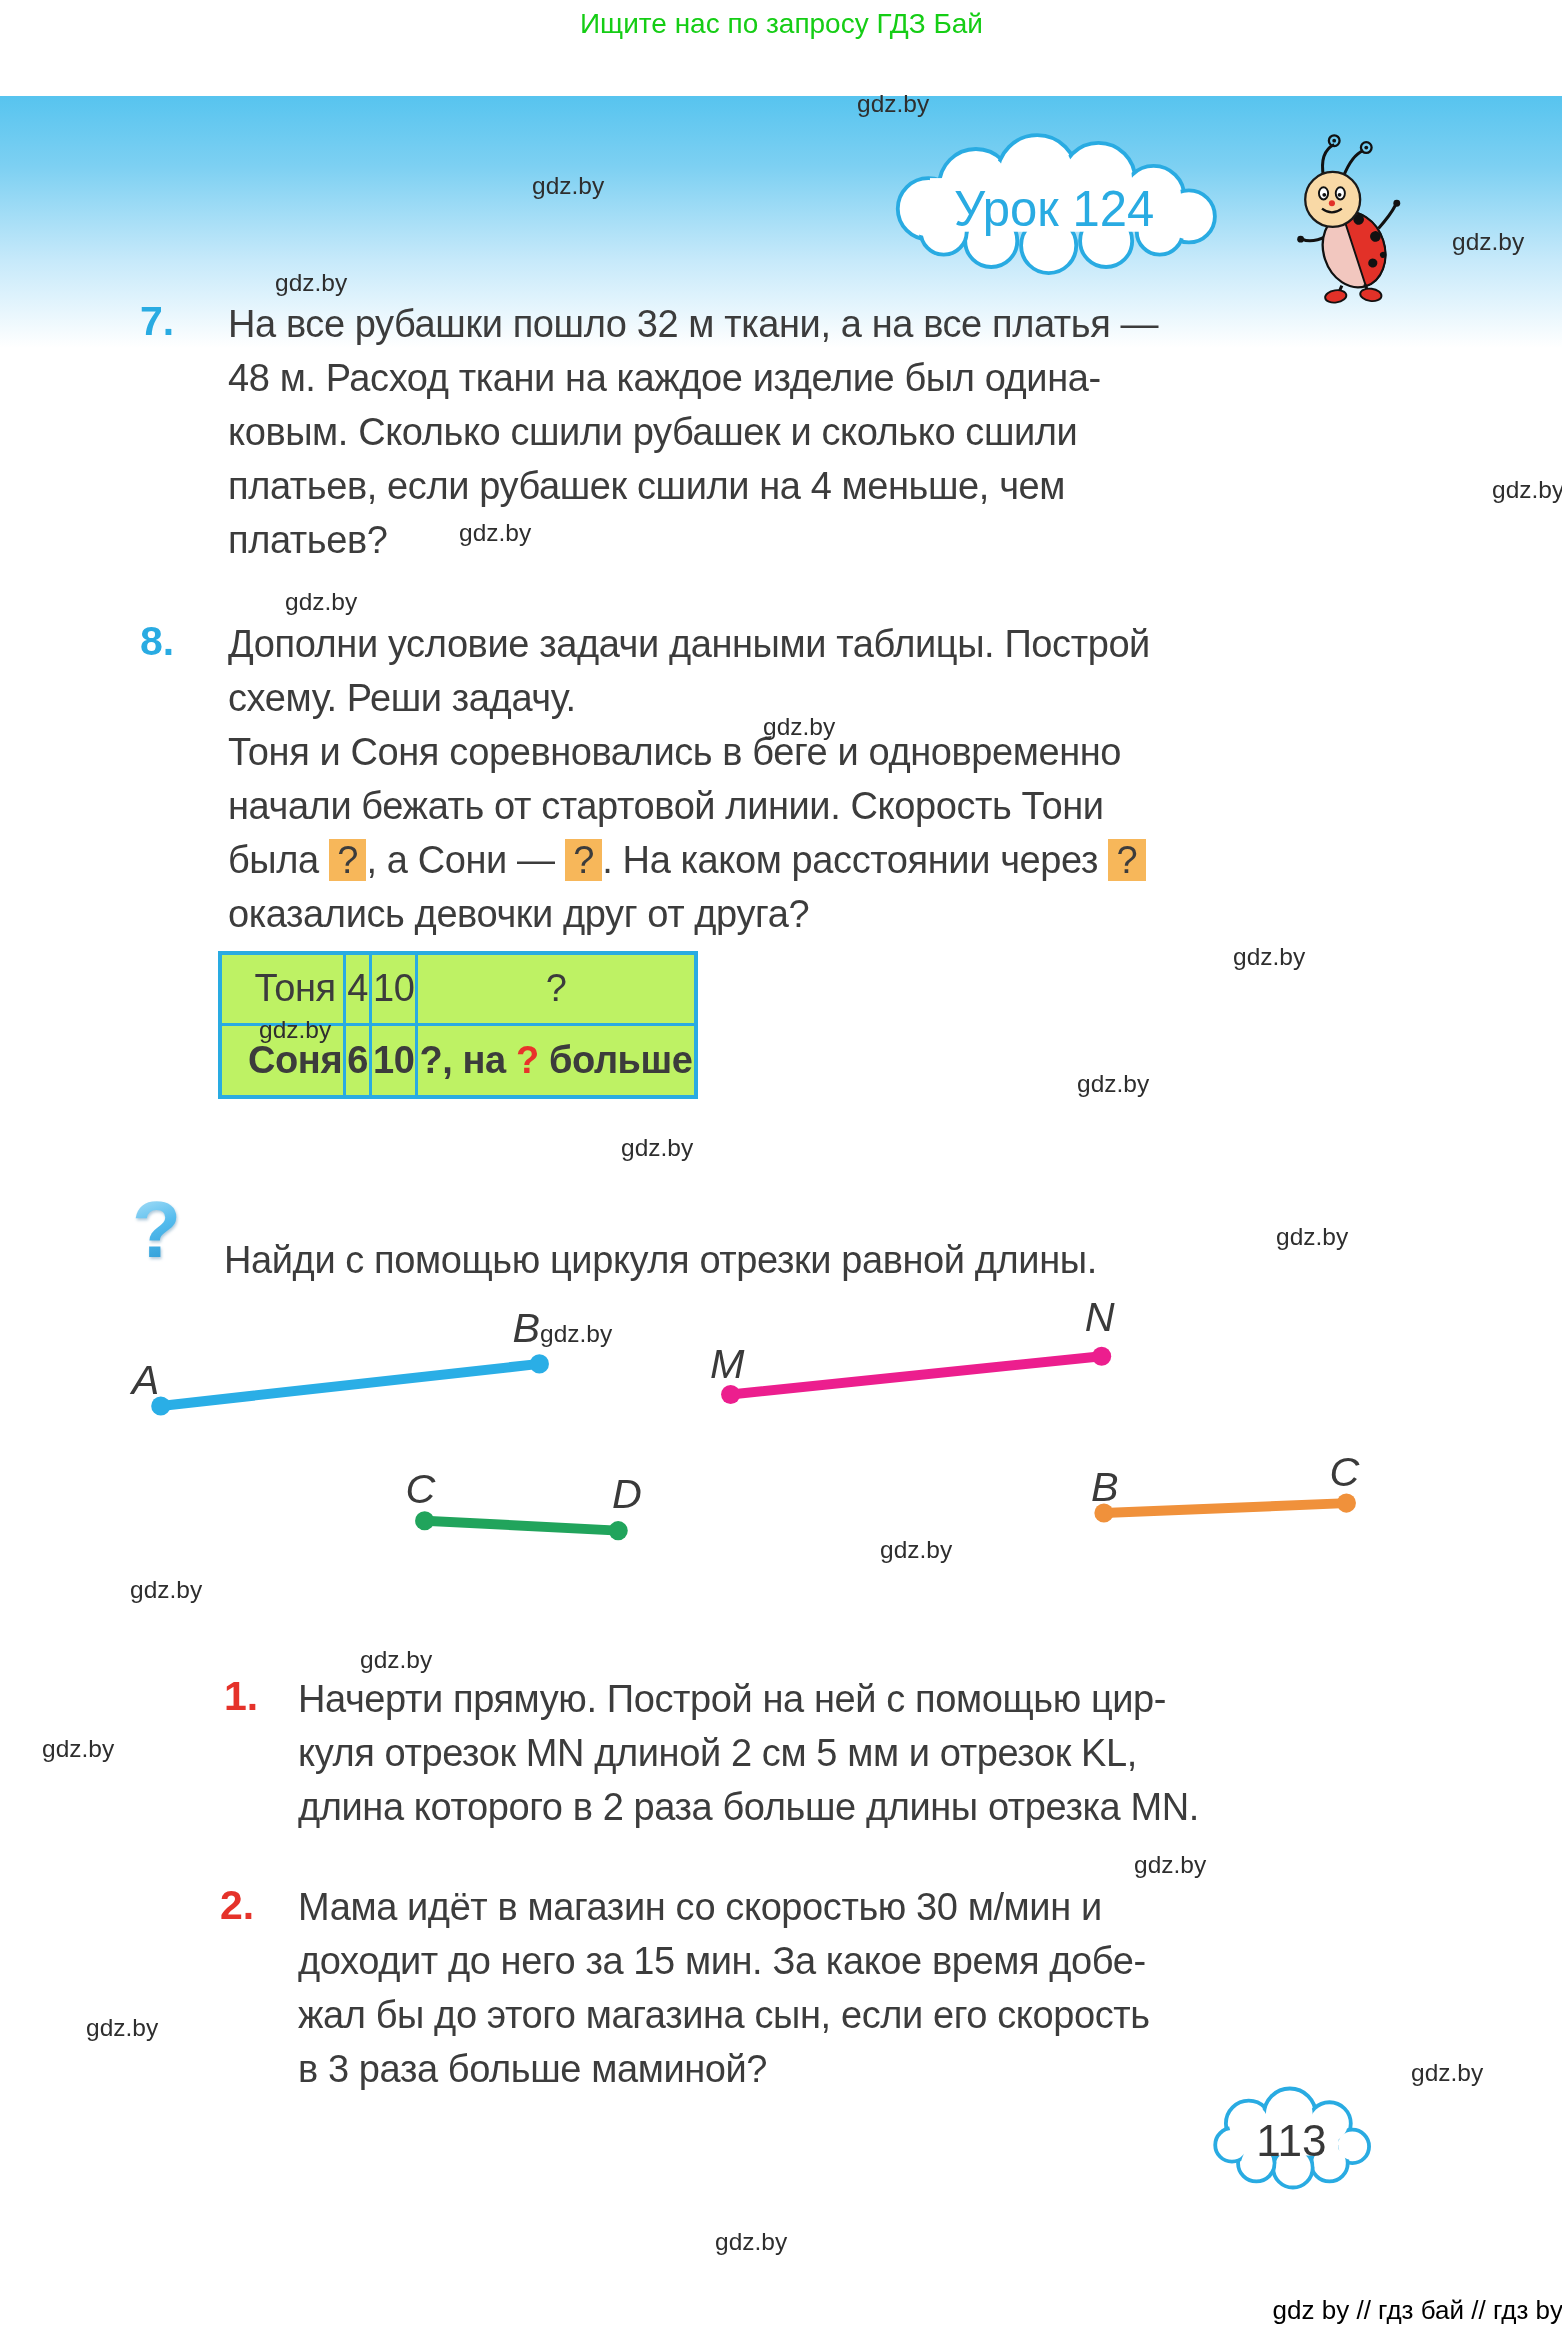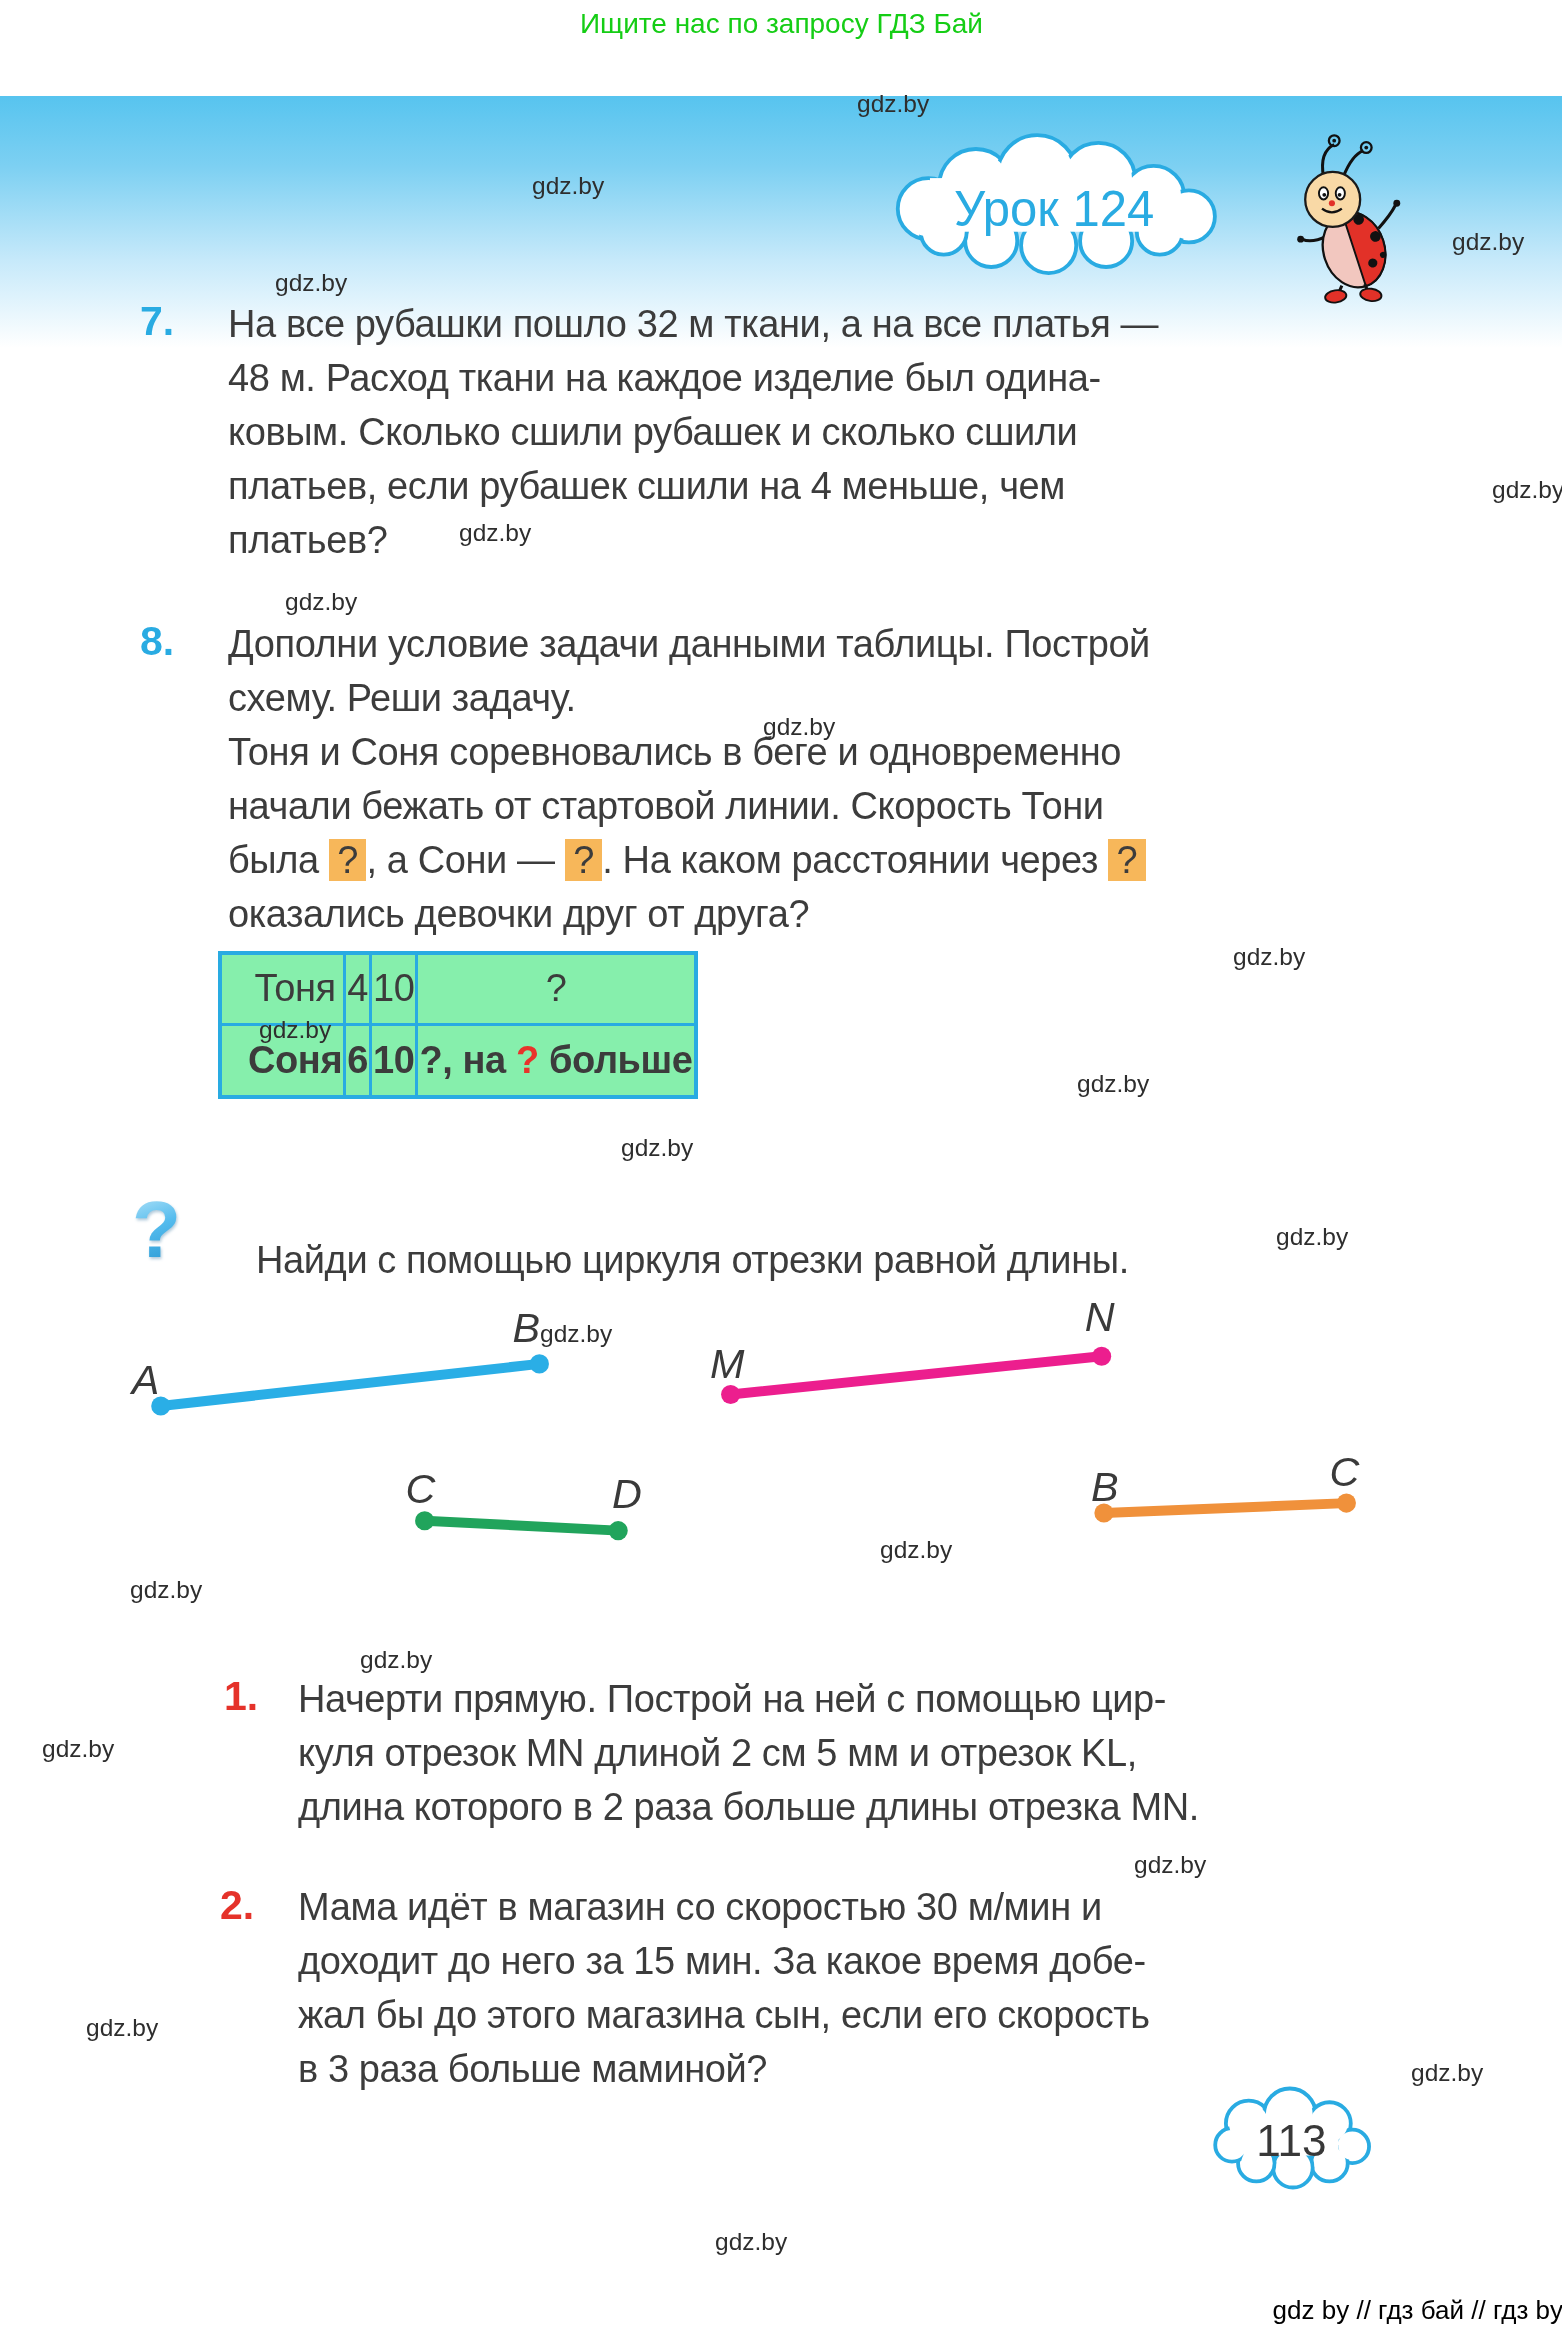--- a/index.html
+++ b/index.html
@@ -16,21 +16,21 @@
   .pnum{font-size:41px;font-weight:700;}
   .pnum.blue{color:#29abe2;}
   .pnum.red{color:#e5322a;}
   .ptext{font-size:38px;line-height:54px;white-space:pre-line;letter-spacing:-0.4px;width:1163px;}
   .rs-hl{background:#f7b75a;padding:0 8.4px;}
   .rs-red{color:#e8332b;}
   .rs-it{text-align:right;}
   
   table.dtable{border-collapse:collapse;table-layout:fixed;}
   table.dtable td{border:3.1px solid #29abe2;font-size:38px;text-align:center;vertical-align:middle;
-                  background:#86efac;letter-spacing:-0.4px;}
+                  background:#bef264;letter-spacing:-0.4px;}
   table.dtable{border:4.6px solid #29abe2;}
   td.hcell{background:#e0f3fc !important;}
   td.namecell{text-align:left;padding-left:26px;}
   
   .qicon{font-size:80px;font-weight:800;
          background:linear-gradient(160deg,#cdeefb 0%,#55bcee 45%,#1b8ecb 100%);
          -webkit-background-clip:text;background-clip:text;color:transparent;
          filter:drop-shadow(1.5px 2.3px 1.5px rgba(30,100,150,.35));}
   
   .copyright{left:0;top:2177px;width:100%;text-align:center;font-size:35px;color:#f3a9bc;letter-spacing:-0.4px;}
@@ -145,21 +145,21 @@
     <tr style="height:73px;font-weight:bold;">
       <td class="namecell">Соня</td>
       <td>6</td>
       <td>10</td>
       <td><span>?, на </span><span class="rs-red">?</span><span> больше</span></td>
     </tr>
   </tbody>
     </table>
 
   <div class="abs qicon" style="left:132px;top:1184px;">?</div>
-  <div class="abs ptext" style="left:224px;top:1233px;margin-left:32px;">Найди с помощью циркуля отрезки равной длины.</div>
+  <div class="abs ptext" style="left:224px;top:1233px;">Найди с помощью циркуля отрезки равной длины.</div>
 
   <svg class="abs" style="left:0;top:0;pointer-events:none;" width="1563" height="2330" viewBox="0 0 2043 3046">
       <line x1="210" y1="1838" x2="705" y2="1783" stroke="#2aaee6" stroke-width="13" stroke-linecap="round"></line>
       <circle cx="210" cy="1838" r="12.5" fill="#2aaee6"></circle>
       <circle cx="705" cy="1783" r="12.5" fill="#2aaee6"></circle>
       <line x1="955" y1="1823" x2="1440" y2="1773" stroke="#ec1e8e" stroke-width="13" stroke-linecap="round"></line>
       <circle cx="955" cy="1823" r="12.5" fill="#ec1e8e"></circle>
       <circle cx="1440" cy="1773" r="12.5" fill="#ec1e8e"></circle>
       <line x1="555" y1="1988" x2="808" y2="2001" stroke="#21a45c" stroke-width="13" stroke-linecap="round"></line>
       <circle cx="555" cy="1988" r="12.5" fill="#21a45c"></circle>

